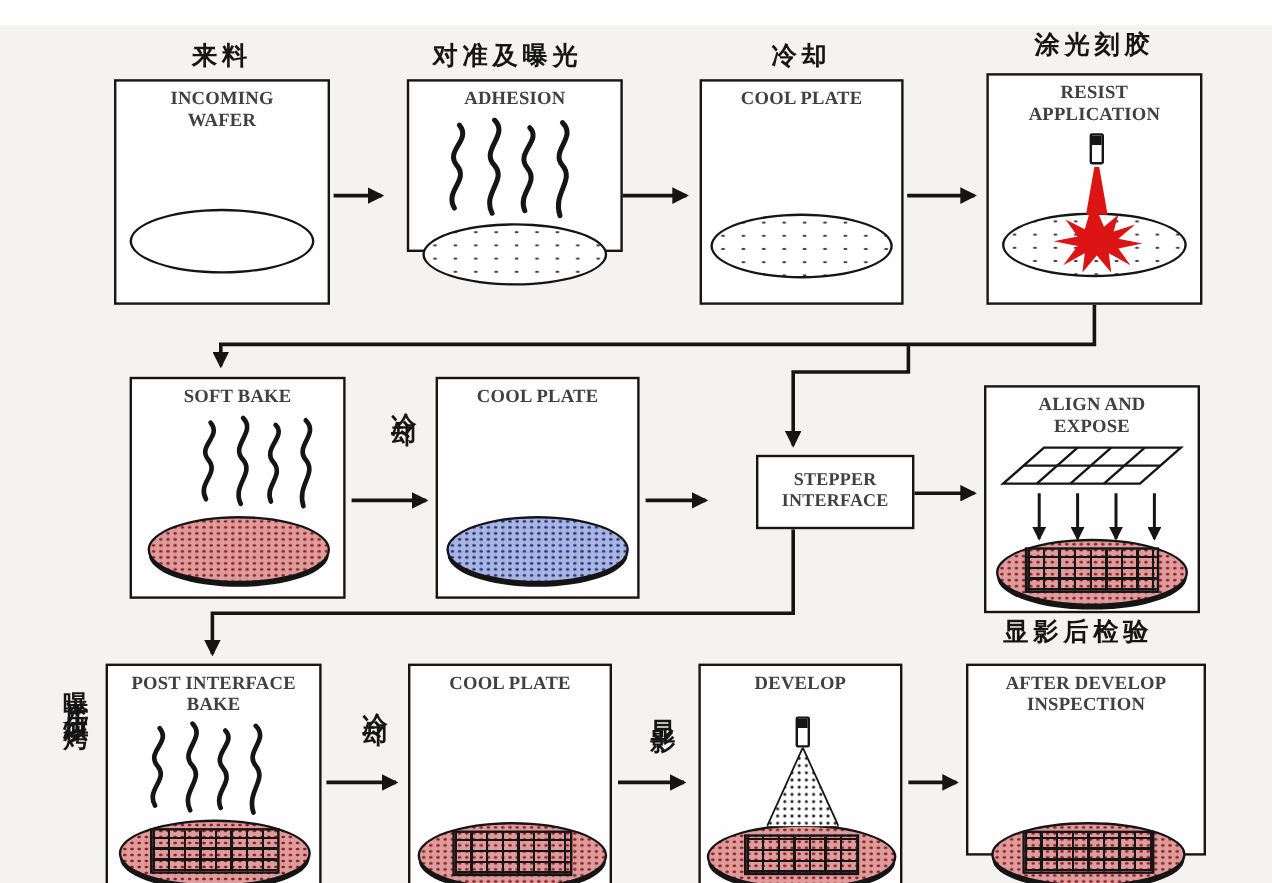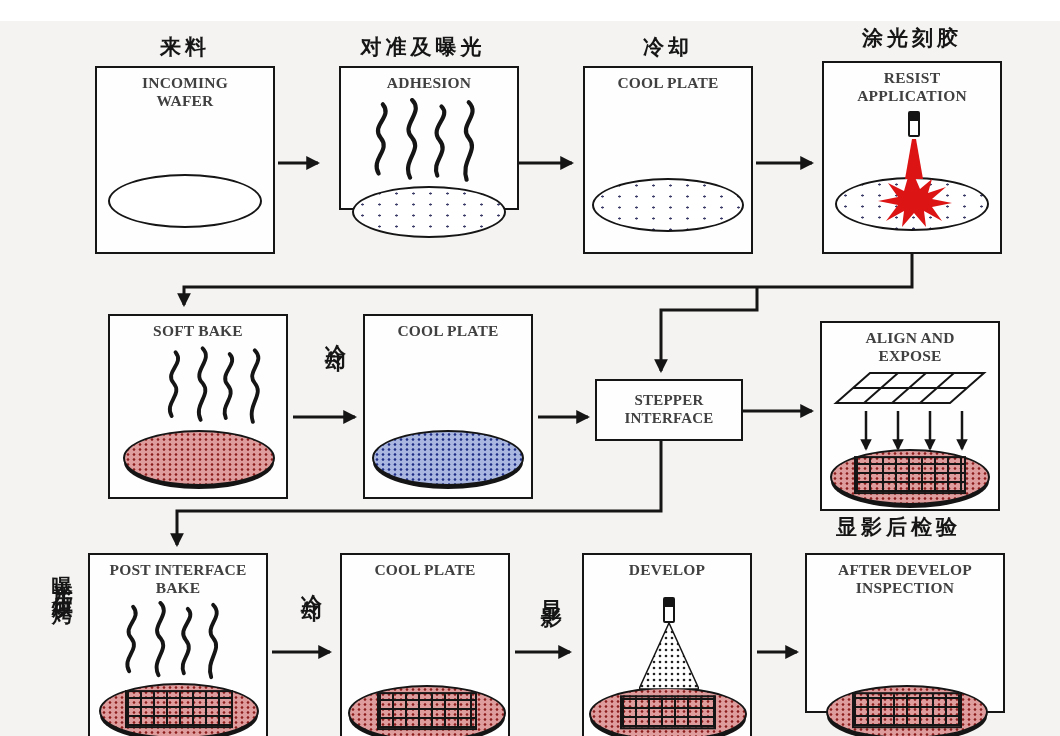--- a/index.html
+++ b/index.html
@@ -153,21 +153,21 @@
     <svg class="art" style="left:52px;top:28px" width="116" height="86" viewBox="0 0 120 84">
         <use href="#squig"></use>
       </svg>
   </div>
 
   <div class="box" style="left:363px;top:293px;width:170px;height:185px">
     <div class="title">COOL PLATE</div>
     <div class="wafer blue" style="left:7px;top:114px;width:152px;height:56px"></div>
   </div>
 
-  <div class="box center" style="left:595px;top:358px;width:148px;height:62px">
+  <div class="box center" style="left:630px;top:358px;width:132px;height:62px">
     <div class="title" style="max-width:92px;font-size:15px">STEPPER INTERFACE</div>
   </div>
 
   <div class="box" style="left:820px;top:300px;width:180px;height:190px">
     <div class="title" style="max-width:100px">ALIGN AND EXPOSE</div>
     <div class="wafer pink" style="left:8px;top:126px;width:160px;height:56px">
       <div class="grid-chip" style="width:112px;height:38px"></div>
     </div>
     <svg class="art" style="left:10px;top:40px" width="160" height="100" viewBox="0 0 160 100">
       <g stroke="#151515" stroke-width="2" fill="none">

